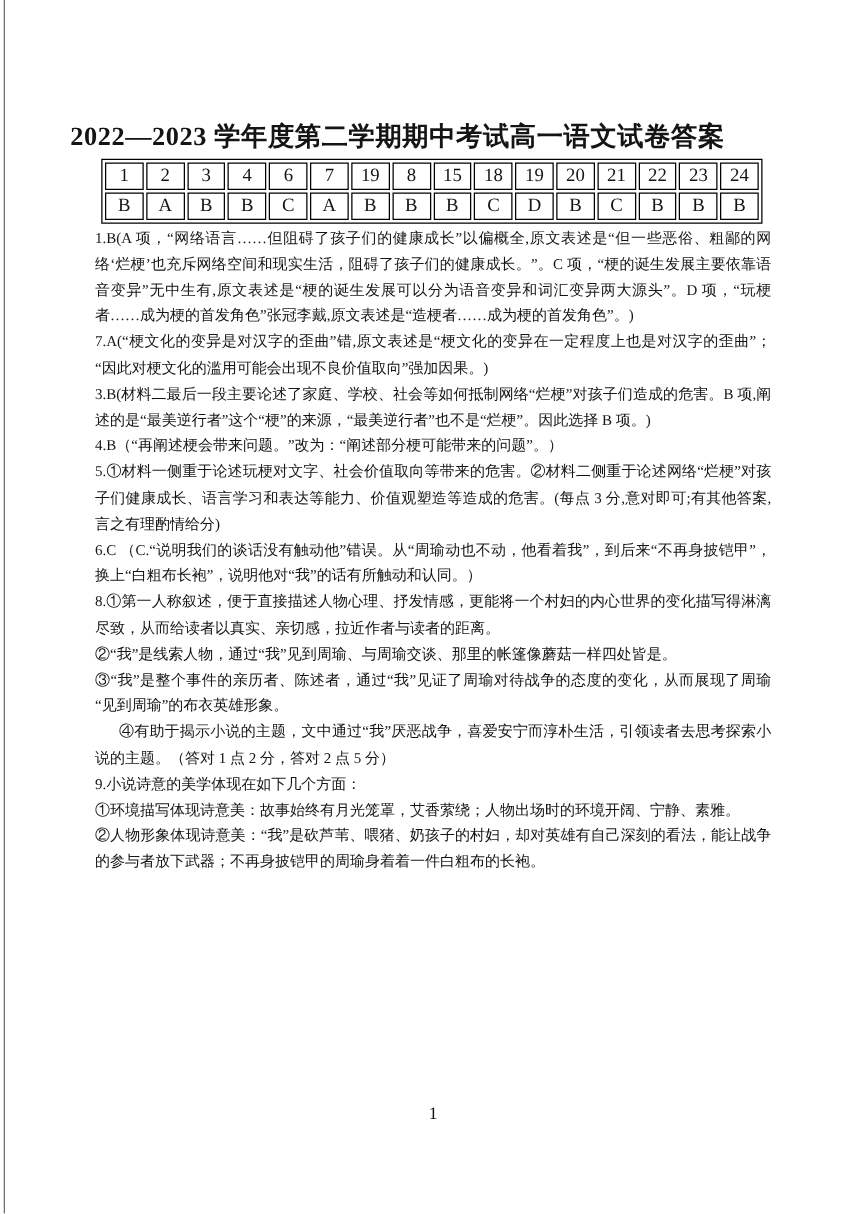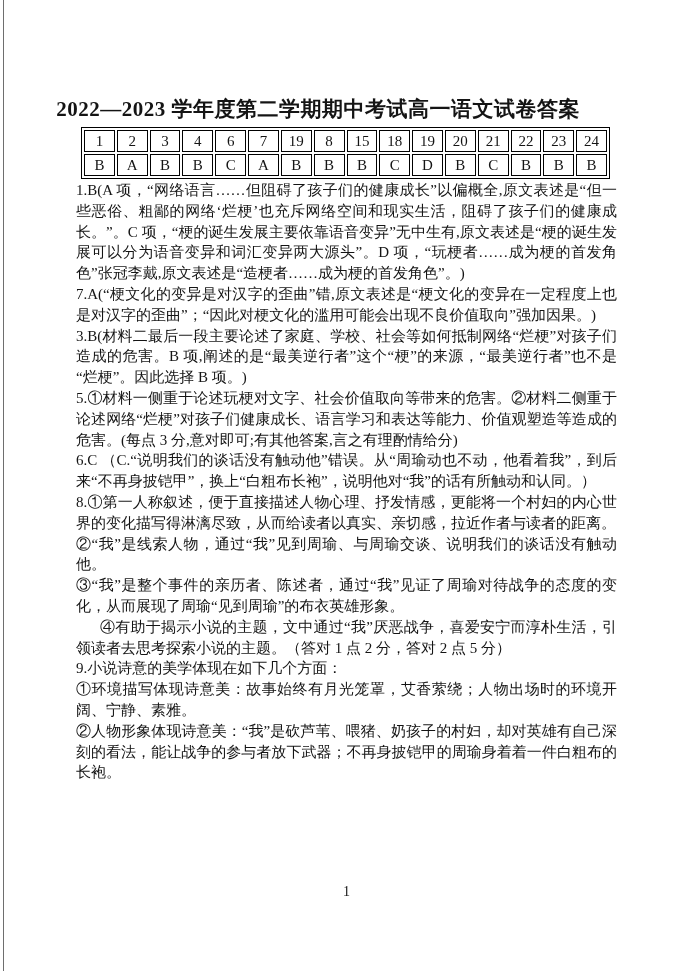--- a/index.html
+++ b/index.html
@@ -45,21 +45,21 @@
     vertical-align: middle;
     font-size: 15px;
     height: 20px;
     padding: 0;
     overflow: hidden;
   }
   .content {
     position: absolute;
     top: 180px; left: 76px;
     width: 541px;
-    font-size: 15px;
+    font-size: 12px;
     line-height: 20.8px;
     text-align: justify;
     text-justify: inter-character;
     word-break: break-all;
   }
   .para { margin: 0; }
   .para.indent { text-indent: 1.6em; }
   .page-number {
     position: absolute;
     top: 884px; left: 76px;
@@ -114,24 +114,25 @@
           <td>B</td>
           <td>B</td>
         </tr>
       </tbody>
   </table>
 
   <div class="content">
       <div class="para">1.B(A 项，“网络语言……但阻碍了孩子们的健康成长”以偏概全,原文表述是“但一些恶俗、粗鄙的网络‘烂梗’也充斥网络空间和现实生活，阻碍了孩子们的健康成长。”。C 项，“梗的诞生发展主要依靠语音变异”无中生有,原文表述是“梗的诞生发展可以分为语音变异和词汇变异两大源头”。D 项，“玩梗者……成为梗的首发角色”张冠李戴,原文表述是“造梗者……成为梗的首发角色”。)</div>
       <div class="para">7.A(“梗文化的变异是对汉字的歪曲”错,原文表述是“梗文化的变异在一定程度上也是对汉字的歪曲”；“因此对梗文化的滥用可能会出现不良价值取向”强加因果。)</div>
       <div class="para">3.B(材料二最后一段主要论述了家庭、学校、社会等如何抵制网络“烂梗”对孩子们造成的危害。B 项,阐述的是“最美逆行者”这个“梗”的来源，“最美逆行者”也不是“烂梗”。因此选择 B 项。)</div>
+      <div class="para">4.B（“再阐述梗会带来问题。”改为：“阐述部分梗可能带来的问题”。）</div>
       <div class="para">5.①材料一侧重于论述玩梗对文字、社会价值取向等带来的危害。②材料二侧重于论述网络“烂梗”对孩子们健康成长、语言学习和表达等能力、价值观塑造等造成的危害。(每点 3 分,意对即可;有其他答案,言之有理酌情给分)</div>
       <div class="para">6.C （C.“说明我们的谈话没有触动他”错误。从“周瑜动也不动，他看着我”，到后来“不再身披铠甲”，换上“白粗布长袍”，说明他对“我”的话有所触动和认同。）</div>
       <div class="para">8.①第一人称叙述，便于直接描述人物心理、抒发情感，更能将一个村妇的内心世界的变化描写得淋漓尽致，从而给读者以真实、亲切感，拉近作者与读者的距离。</div>
-      <div class="para">②“我”是线索人物，通过“我”见到周瑜、与周瑜交谈、说明我们的谈话没有触动他。</div>
+      <div class="para">②“我”是线索人物，通过“我”见到周瑜、与周瑜交谈、那里的帐篷像蘑菇一样四处皆是。</div>
       <div class="para">③“我”是整个事件的亲历者、陈述者，通过“我”见证了周瑜对待战争的态度的变化，从而展现了周瑜“见到周瑜”的布衣英雄形象。</div>
       <div class="para indent">④有助于揭示小说的主题，文中通过“我”厌恶战争，喜爱安宁而淳朴生活，引领读者去思考探索小说的主题。（答对 1 点 2 分，答对 2 点 5 分）</div>
       <div class="para">9.小说诗意的美学体现在如下几个方面：</div>
       <div class="para">①环境描写体现诗意美：故事始终有月光笼罩，艾香萦绕；人物出场时的环境开阔、宁静、素雅。</div>
       <div class="para">②人物形象体现诗意美：“我”是砍芦苇、喂猪、奶孩子的村妇，却对英雄有自己深刻的看法，能让战争的参与者放下武器；不再身披铠甲的周瑜身着着一件白粗布的长袍。</div>
     </div>
 
   <div class="page-number">1</div>
 </div>
 

